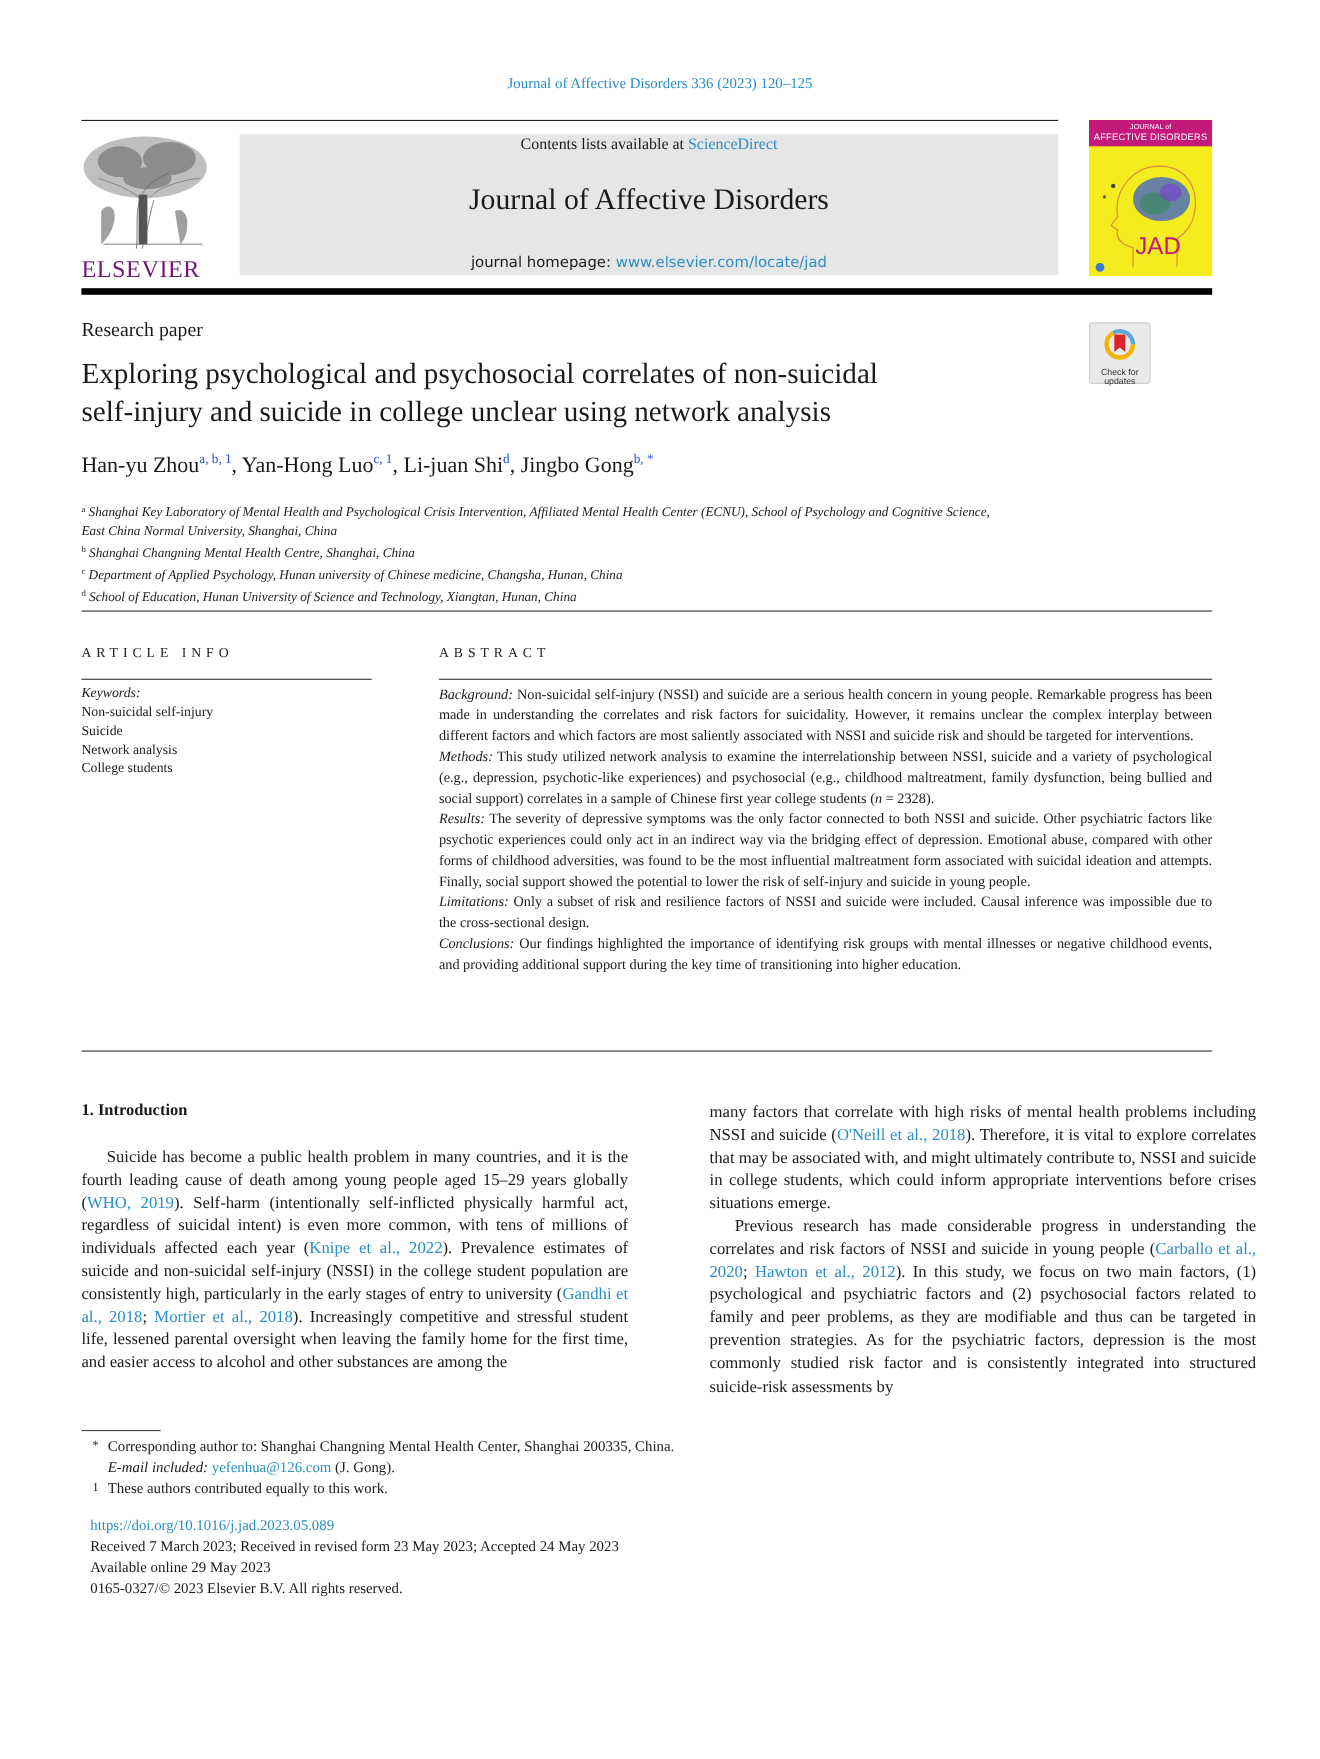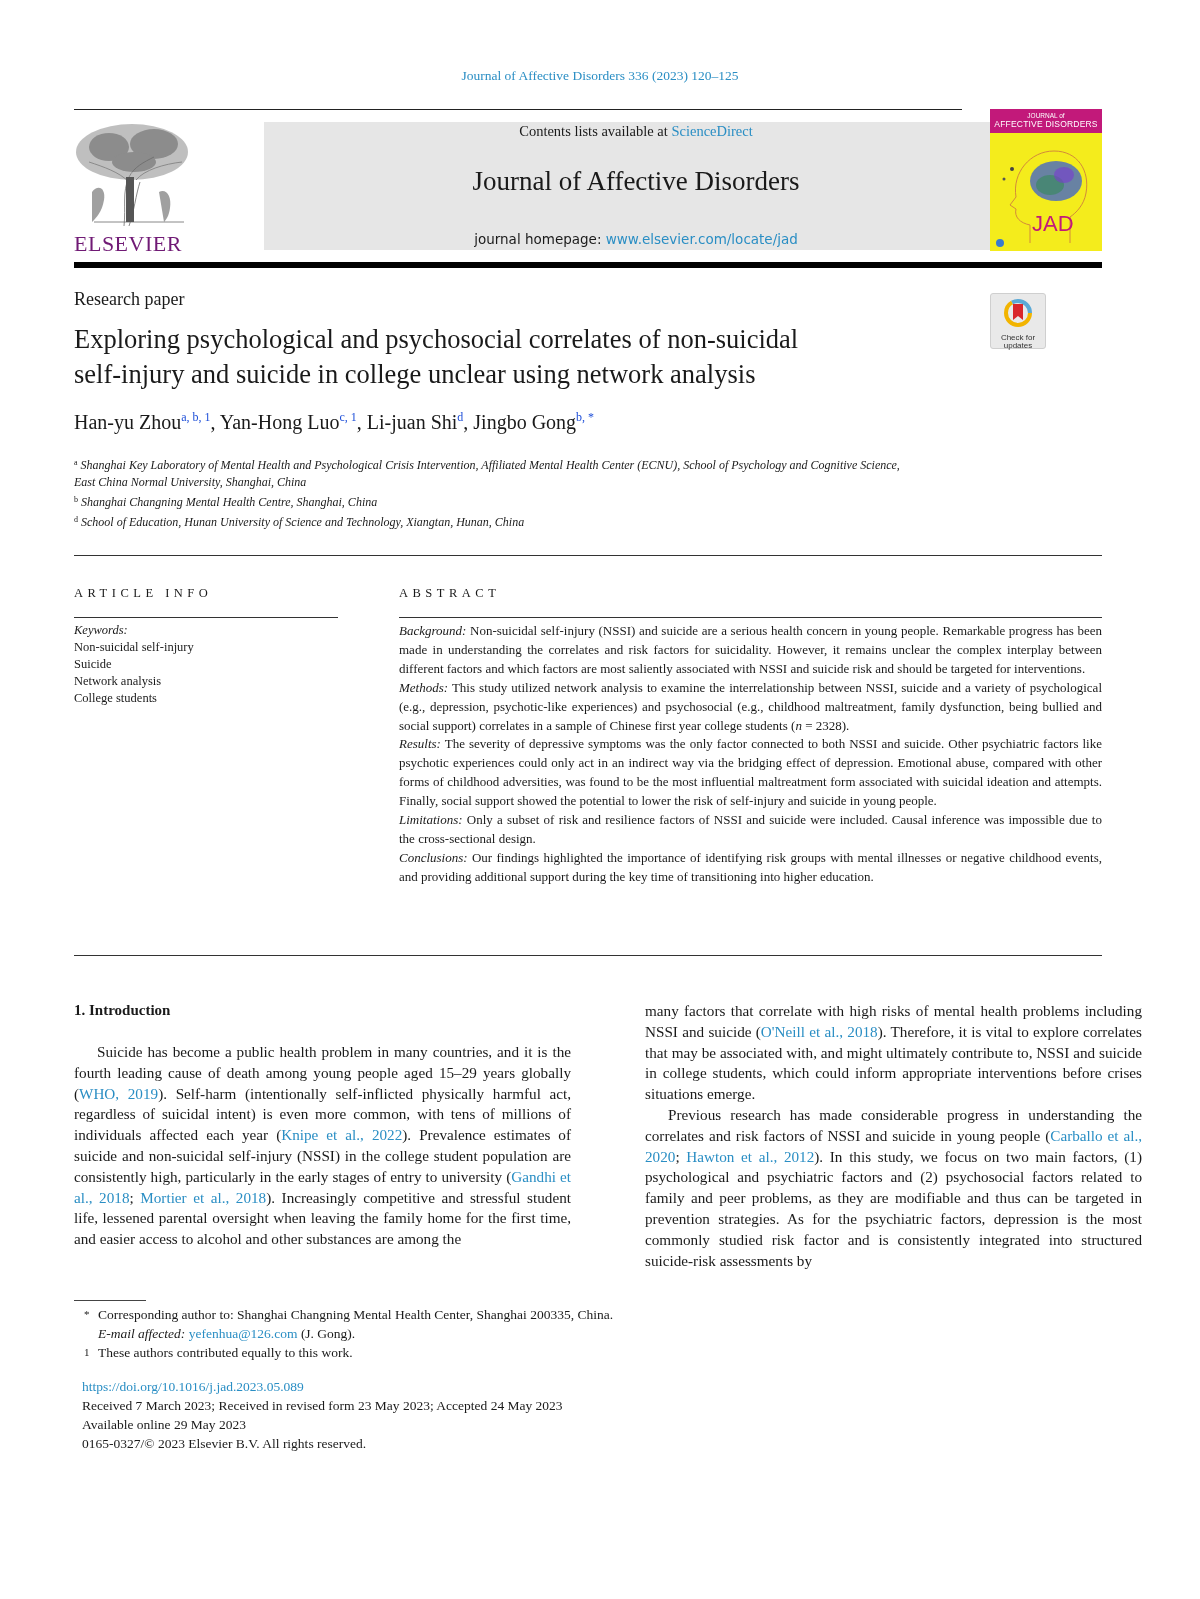--- a/index.html
+++ b/index.html
@@ -7,21 +7,21 @@
   a, .link { color: #2a8ec4; text-decoration: none; }
   .abs { position: absolute; }
 
   .journal-ref { left: 0; width: 1200px; top: 68px; text-align: center; font-size: 13.5px; color: #2a8ec4; }
   .top-rule { left: 74px; width: 888px; top: 109px; height: 1px; background: #222; }
 
   .elsevier-logo { left: 74px; top: 122px; width: 116px; height: 130px; }
   .tree { width: 116px; height: 105px; }
   .elsevier-word { font-size: 22px; color: #701a75; letter-spacing: 0.5px; line-height: 22px; margin-top: 2px; font-family: "Liberation Serif", serif; }
 
-  .banner { left: 218px; top: 122px; width: 744px; height: 128px; background: #e6e6e6; text-align: center; margin-left: 46px; }
+  .banner { left: 218px; top: 122px; width: 744px; height: 128px; background: #e6e6e6; text-align: center; }
   .banner .contents { margin-top: 0px; padding-top: 0px; font-size: 14.5px; position: absolute; top: 1px; left: 0; width: 100%; }
   .banner .jtitle { position: absolute; top: 44px; left: 0; width: 100%; font-size: 27px; }
   .banner .homepage { position: absolute; top: 109px; left: 0; width: 100%; font-size: 14.5px; font-family: "DejaVu Sans", sans-serif; font-size: 13.5px; }
 
   .cover { left: 990px; top: 109px; width: 112px; height: 142px; background: #f4ec1c; overflow: hidden; }
   .cover .band { background: #c2197a; height: 24px; color: #fff; font-family: "Liberation Sans", sans-serif; text-align: center; font-size: 6.5px; line-height: 8px; padding-top: 3px; box-sizing: border-box; }
   .cover .band .big { font-size: 8.5px; letter-spacing: 0.2px; }
   .cover svg { position: absolute; left: 0; top: 24px; }
 
   .thick-rule { left: 74px; width: 1028px; top: 262px; height: 6px; background: #000; }
@@ -138,20 +138,21 @@
   <span>Han-yu Zhou</span><sup>a, b, 1</sup>,
   <span>Yan-Hong Luo</span><sup>c, 1</sup>,
   <span>Li-juan Shi</span><sup>d</sup>,
   <span>Jingbo Gong</span><sup>b, *</sup>
 </div>
 
 <div class="abs affils">
   <div><sup>a</sup> <span>Shanghai Key Laboratory of Mental Health and Psychological Crisis Intervention, Affiliated Mental Health Center (ECNU), School of Psychology and Cognitive Science,</span></div>
   <div>East China Normal University, Shanghai, China</div>
   <div><sup>b</sup> <span>Shanghai Changning Mental Health Centre, Shanghai, China</span></div>
+  <div><sup>c</sup> <span>Department of Applied Psychology, Hunan university of Chinese medicine, Changsha, Hunan, China</span></div>
   <div><sup>d</sup> <span>School of Education, Hunan University of Science and Technology, Xiangtan, Hunan, China</span></div>
 </div>
 
 <div class="abs rule-thin" style="left:74px;top:555px;width:1028px;"></div>
 
 <div class="abs sec-caps" style="left:74px;top:586px;">ARTICLE INFO</div>
 <div class="abs rule-thin" style="left:74px;top:617px;width:264px;"></div>
 <div class="abs keywords">
   <div class="kw-label">Keywords:</div>
   <div>Non-suicidal self-injury</div>
@@ -179,21 +180,21 @@
 </div>
 
 <div class="abs col col-right">
   <p><span>many factors that correlate with high risks of mental health problems including NSSI and suicide (</span><a>O'Neill et al., 2018</a><span>). Therefore, it is vital to explore correlates that may be associated with, and might ultimately contribute to, NSSI and suicide in college students, which could inform appropriate interventions before crises situations emerge.</span></p>
   <p class="indent"><span>Previous research has made considerable progress in understanding the correlates and risk factors of NSSI and suicide in young people (</span><a>Carballo et al., 2020</a><span>; </span><a>Hawton et al., 2012</a><span>). In this study, we focus on two main factors, (1) psychological and psychiatric factors and (2) psychosocial factors related to family and peer problems, as they are modifiable and thus can be targeted in prevention strategies. As for the psychiatric factors, depression is the most commonly studied risk factor and is consistently integrated into structured suicide-risk assessments by</span></p>
 </div>
 
 <div class="abs fn-rule"></div>
 <div class="abs footnotes">
   <div class="fn"><span class="mark">*</span><span>Corresponding author to: Shanghai Changning Mental Health Center, Shanghai 200335, China.</span></div>
-  <div class="fn"><i>E-mail affected:</i> <a>yefenhua@126.com</a><span> (J. Gong).</span></div>
+  <div class="fn"><i>E-mail included:</i> <a>yefenhua@126.com</a><span> (J. Gong).</span></div>
   <div class="fn"><span class="mark">1</span><span>These authors contributed equally to this work.</span></div>
 </div>
 
 <div class="abs meta">
   <div><a>https://doi.org/10.1016/j.jad.2023.05.089</a></div>
   <div>Received 7 March 2023; Received in revised form 23 May 2023; Accepted 24 May 2023</div>
   <div>Available online 29 May 2023</div>
   <div>0165-0327/© 2023 Elsevier B.V. All rights reserved.</div>
 </div>
 

